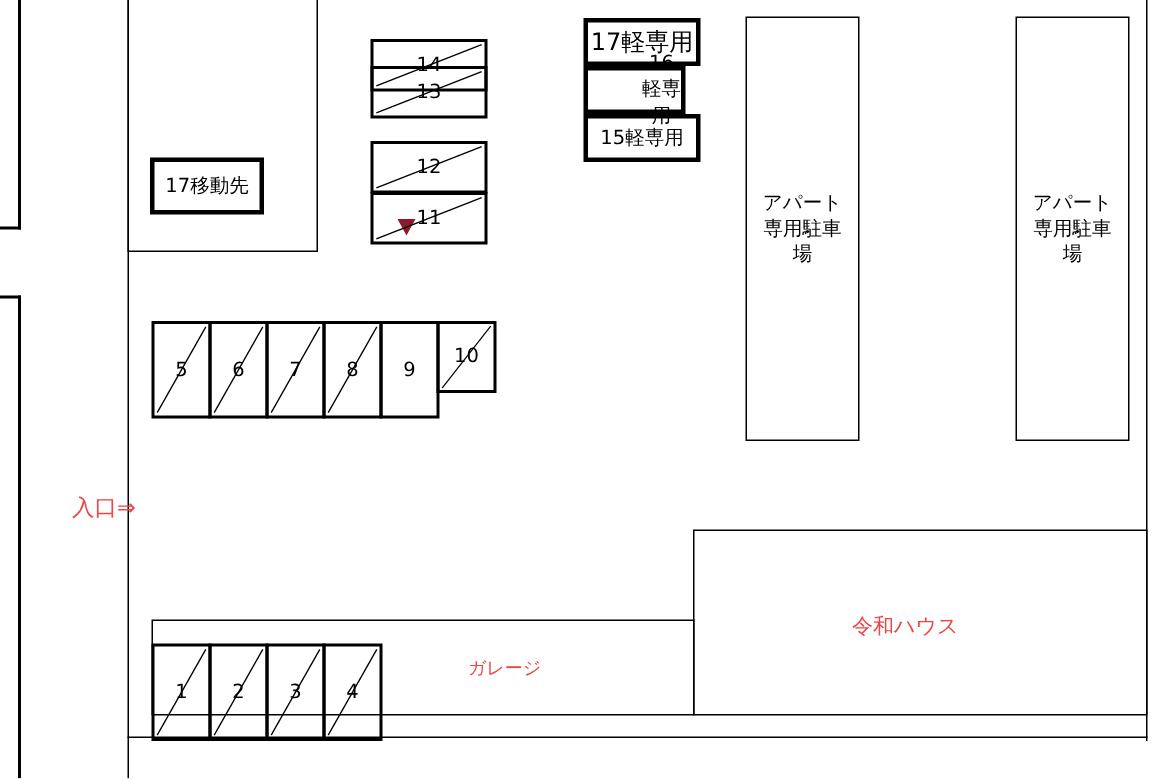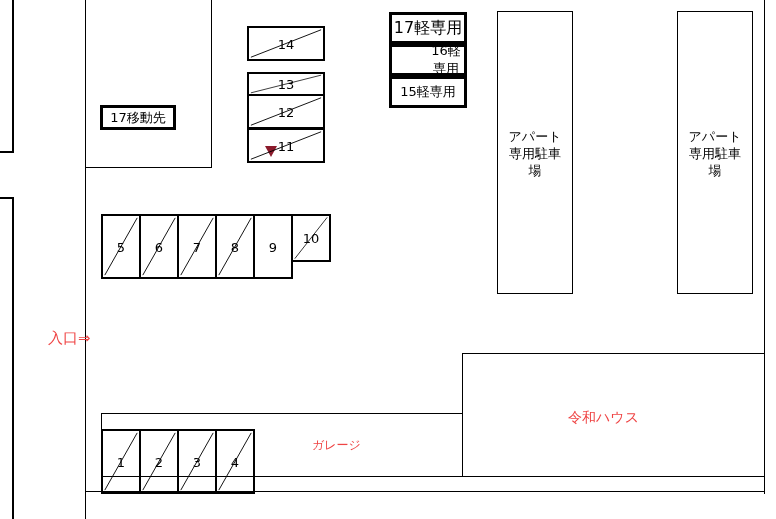--- a/index.html
+++ b/index.html
@@ -102,32 +102,32 @@
   <div class="line-h" style="left:0px; top:197px; width:14px; height:2px;"></div>
 
   <div class="line-v" style="left:85px; top:0px; width:1px; height:519px;"></div>
 
   <div class="line-v" style="left:764px; top:0px; width:1px; height:494px;"></div>
 
   <div class="line-h" style="left:85px; top:491px; width:680px; height:1px;"></div>
 
   <div class="box thin" style="left:85px; top:-3px; width:127px; height:171px;"></div>
 
-  <div class="labelbox thickb" style="left:100px; top:105px; width:76px; height:25px; font-size:13px;">
+  <div class="labelbox thickb" style="left:100px; top:105px; width:76px; height:38px; font-size:13px;">
     <span>17移動先</span>
   </div>
 
   <div>
     <div class="cell" style="left:247px; top:10px; width:78px; height:35px;">
       <svg class="slash" viewBox="0 0 78 35" preserveAspectRatio="none">
         <line x1="2" y1="33" x2="76" y2="2"></line>
       </svg>
       <span class="num">14</span>
     </div>
-    <div class="cell" style="left:247px; top:56px; width:78px; height:24px;">
+    <div class="cell" style="left:247px; top:28px; width:78px; height:35px;">
       <svg class="slash" viewBox="0 0 78 35" preserveAspectRatio="none">
         <line x1="2" y1="33" x2="76" y2="2"></line>
       </svg>
       <span class="num">13</span>
     </div>
     <div class="cell" style="left:247px; top:78px; width:78px; height:35px;">
       <svg class="slash" viewBox="0 0 78 35" preserveAspectRatio="none">
         <line x1="2" y1="33" x2="76" y2="2"></line>
       </svg>
       <span class="num">12</span>
@@ -139,21 +139,21 @@
       <span class="num">11</span>
     </div>
   </div>
 
   <div class="arrow-mark" style="left:265px; top:146px;"></div>
 
   <div>
     <div class="labelbox thickb" style="left:389px; top:12px; width:78px; height:32px; font-size:16px;">
       <span>17軽専用</span>
     </div>
-    <div class="labelbox thickb" style="left:389px; top:44px; width:78px; height:32px; font-size:13px;padding-left:36px;">
+    <div class="labelbox thickb" style="left:389px; top:44px; width:68px; height:32px; font-size:13px;padding-left:36px;">
       <span>16軽専用</span>
     </div>
     <div class="labelbox thickb" style="left:389px; top:76px; width:78px; height:32px; font-size:13px;">
       <span>15軽専用</span>
     </div>
   </div>
 
   <div class="box thin" style="left:497px; top:11px; width:76px; height:283px;">
     <div style="position:absolute; left:0; right:0; top:50%; transform:translateY(-50%);
                 text-align:center; font-size:13px; line-height:17px; color:#000;">

